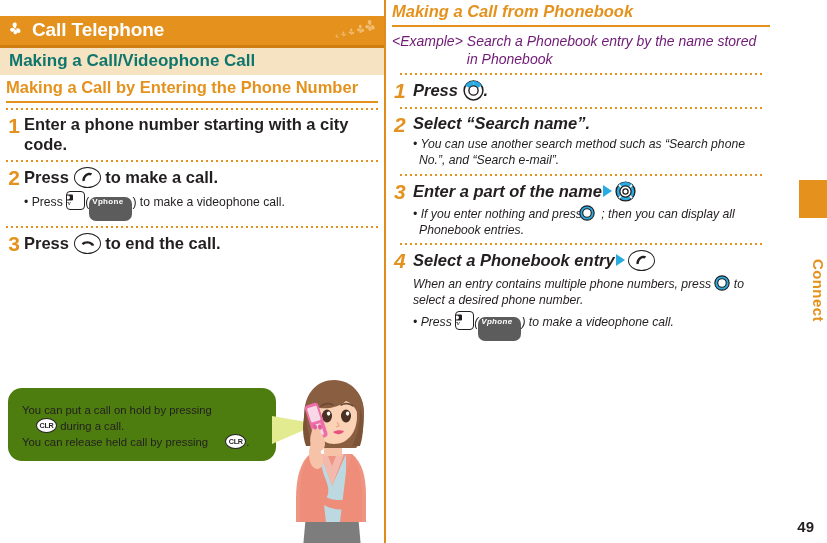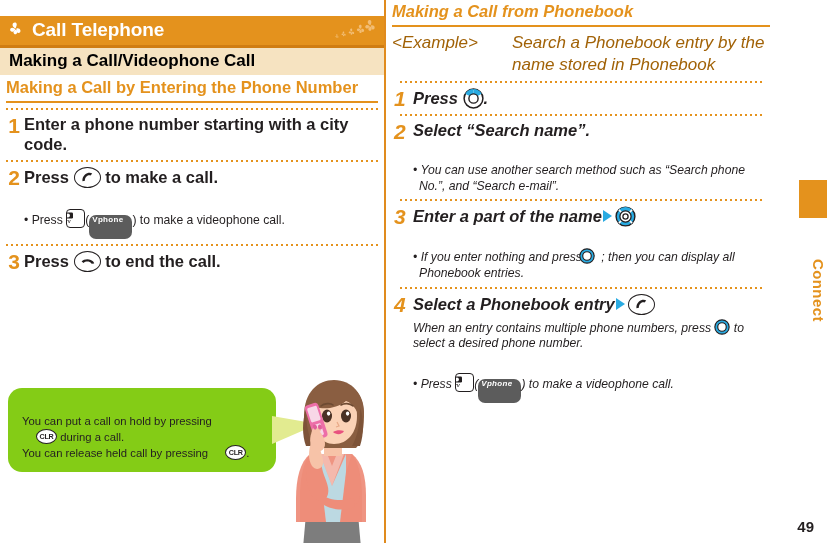--- a/index.html
+++ b/index.html
@@ -70,21 +70,21 @@
   .section-bar {
     height: 27px;
     background: #f6e3c1;
     display: flex;
     align-items: center;
     padding-left: 9px;
   }
   .section-bar-text {
     font-size: 17px;
     font-weight: bold;
-    color: #000000;
+    color: #0f766e;
     line-height: 1;
     padding-bottom: 2px;
   }
 
   .sub-head {
     padding: 3px 14px 0 6px;
     font-size: 16.5px;
     font-weight: bold;
     color: #e4921d;
     line-height: 1.18;
@@ -130,21 +130,21 @@
   .step-note {
     font-size: 12.2px;
     line-height: 1.3;
     color: #231f20;
     margin-top: 4px;
   }
   .bullet-note {
     font-size: 12.2px;
     line-height: 1.32;
     color: #231f20;
-    margin-top: 21px;
+    margin-top: 3px;
     padding-left: 6px;
     text-indent: -6px;
   }
 
   
   .key {
     display: inline-block;
     vertical-align: -4px;
     position: relative;
   }
@@ -221,23 +221,23 @@
   }
 
   
   .callout-wrap {
     position: absolute;
     left: 8px; top: 372px;
     width: 268px;
   }
   .callout {
     position: relative;
-    background: #84cc16;
+    background: #4d7c0f;
     border-radius: 14px;
-    padding: 25px 12px 11px 14px;
+    padding: 14px 12px 11px 14px;
     font-size: 11.3px;
     line-height: 1.42;
     color: #231f20;
   }
   .callout-tail {
     position: absolute;
     right: -42px;
     top: 28px;
     width: 0; height: 0;
     border-left: 46px solid #e2eb90;
@@ -271,24 +271,23 @@
     padding: 2px 0 0 0;
   }
   .r-head-rule {
     margin-top: 3px;
     height: 2px;
     background: #e4921d;
   }
   .example-row {
     display: flex;
     margin-top: 5px;
-    font-size: 17px;
+    font-size: 14px;
     line-height: 1.3;
-    color: #a16207;
-    gap: 30px;
+    color: #701a75;
   }
   .example-label { flex: none; font-weight: normal; }
   .example-text { flex: 1 1 auto; padding-left: 4px; }
 
   .r-step { display: flex; align-items: flex-start; padding-left: 2px; }
   .r-step-num {
     flex: none; width: 19px;
     font-size: 21px; font-weight: bold;
     color: #e4921d; line-height: 1.02;
     text-align: left;

